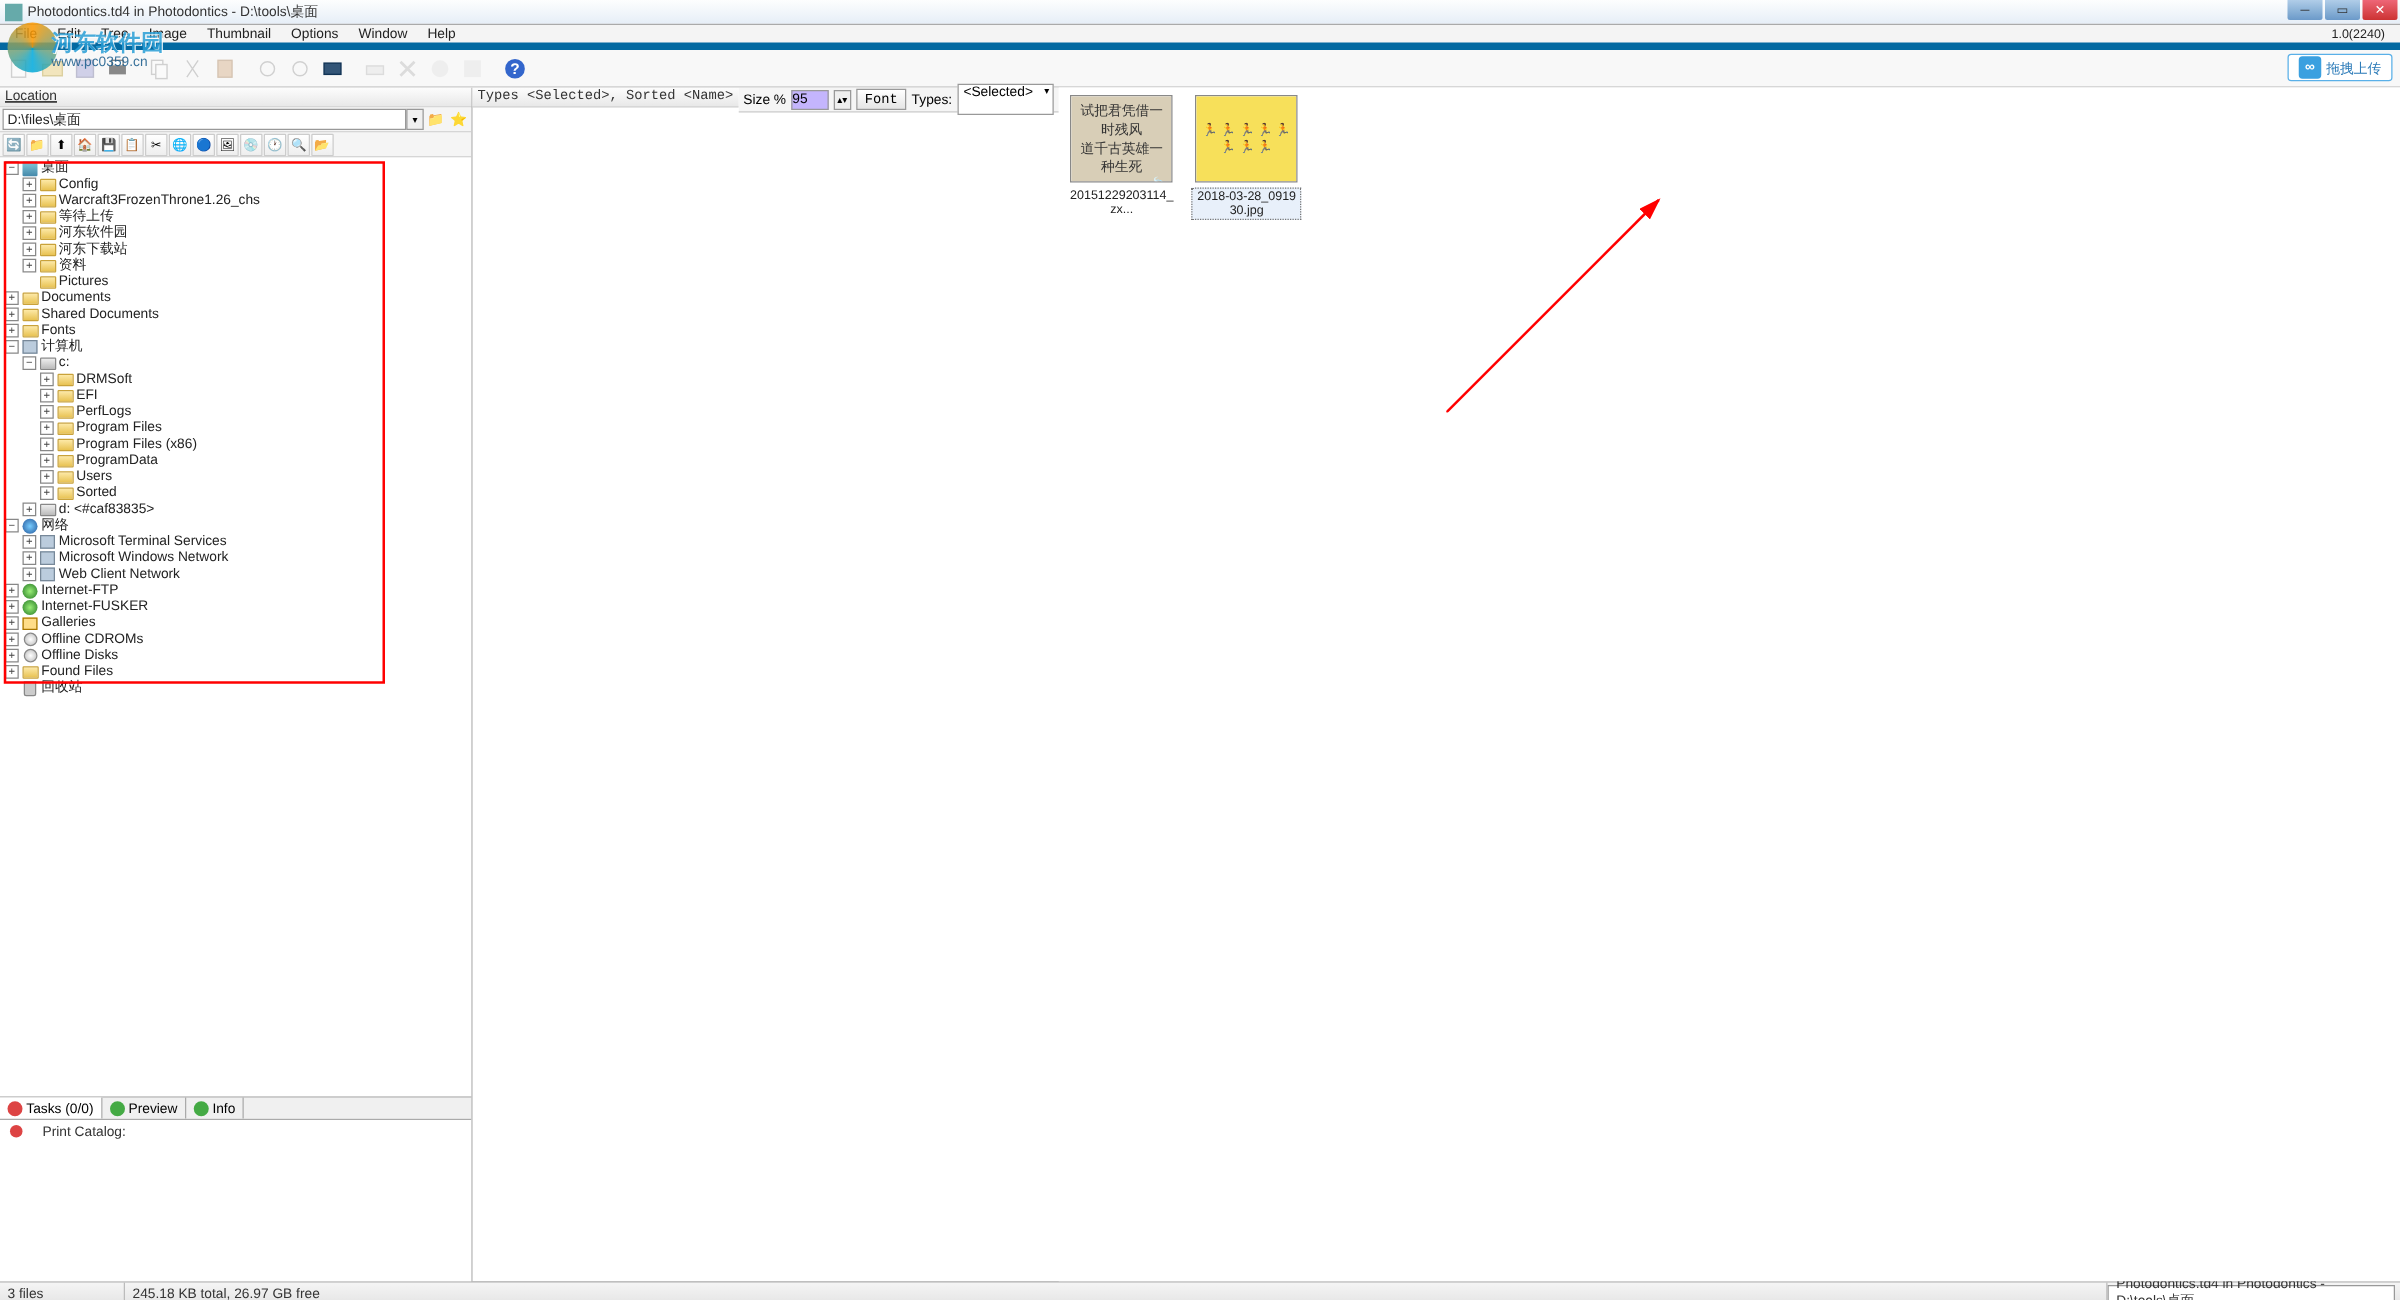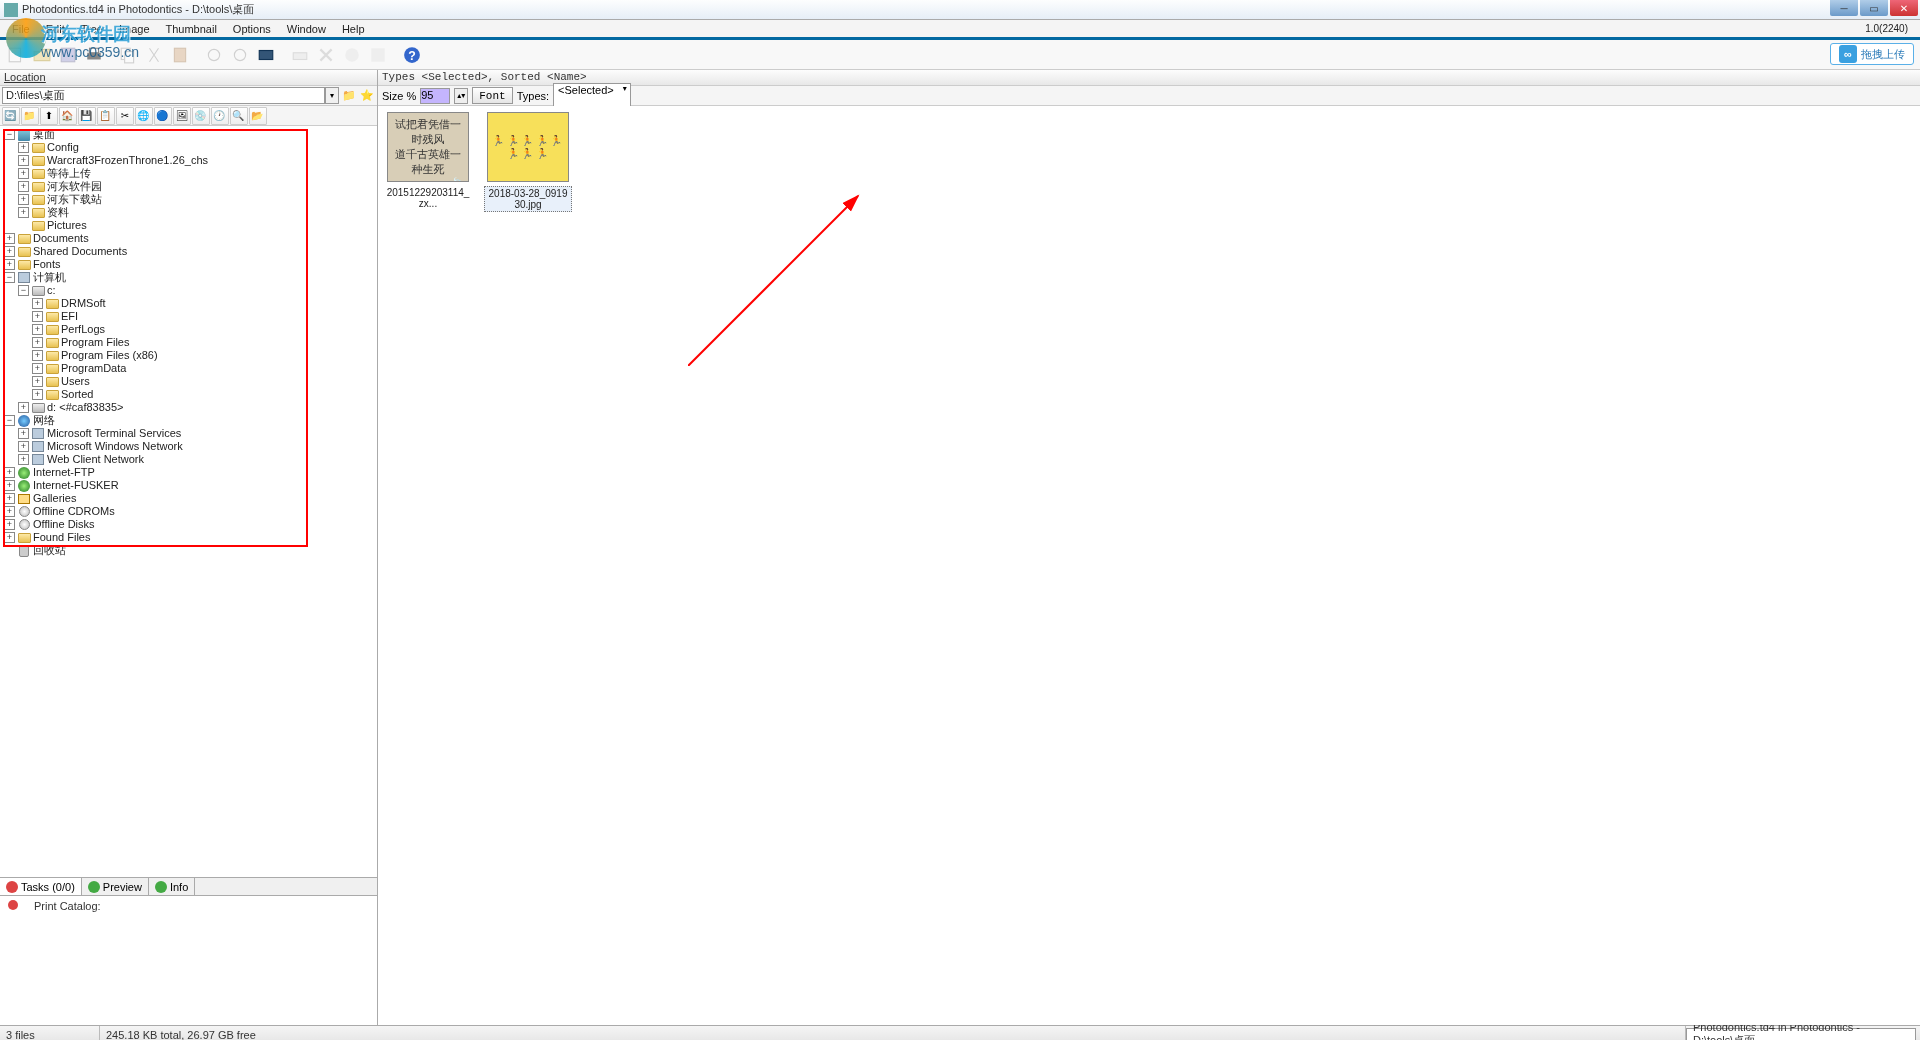--- a/index.html
+++ b/index.html
@@ -5,21 +5,21 @@
 * { margin: 0; padding: 0; box-sizing: border-box; font-family: "Microsoft YaHei", Tahoma, Arial, sans-serif; font-size: 11px; }
 body { background: #fff; overflow: hidden; user-select: none; }
 .titlebar { height: 20px; background: linear-gradient(#fdfefe, #e6eef7); display: flex; align-items: center; padding: 0 4px; border-bottom: 1px solid #aaa; position: relative; }
 .titlebar .app-icon { width: 14px; height: 14px; background: #6aa; margin-right: 4px; }
 .titlebar .title-text { color: #333; }
 .win-controls { position: absolute; right: 2px; top: 0; display: flex; }
 .win-btn { width: 28px; height: 16px; margin-left: 2px; display: flex; align-items: center; justify-content: center; font-size: 10px; color: #fff; border-radius: 0 0 2px 2px; }
 .win-min { background: linear-gradient(#b0cde8,#6b9ac9); color:#333; }
 .win-max { background: linear-gradient(#b0cde8,#6b9ac9); color:#333; }
 .win-close { background: linear-gradient(#e67,#c33); }
-.menubar { height: 20px; background: #f4f4f4; display: flex; align-items: center; padding: 0 4px; border-bottom: 3px solid #0369a1; position:relative; }
+.menubar { height: 20px; background: #f4f4f4; display: flex; align-items: center; padding: 0 4px; border-bottom: 6px solid #0369a1; position:relative; }
 .menubar span { padding: 0 8px; cursor: default; color:#222; }
 .version-text { position:absolute; right:4px; color:#6a8; font-size:10px; }
 .toolbar { height: 30px; background: #f8f8f8; display: flex; align-items: center; padding: 2px 4px; border-bottom: 1px solid #ccc; gap:2px; position:relative; }
 .tbtn { width: 24px; height: 24px; display:inline-flex; align-items:center; justify-content:center; border-radius:2px; }
 .tbtn.disabled { opacity: 0.35; }
 .tbtn svg { width:18px; height:18px; }
 .tb-sep { width:6px; }
 .upload-btn { position:absolute; right:6px; top:3px; height:22px; background:#fff; border:1px solid #5ab0e8; border-radius:3px; display:flex; align-items:center; padding:0 8px; color:#2a7ab8; cursor:pointer; }
 .upload-btn .upl-icon { width:18px; height:18px; background:#3aa0e0; border-radius:3px; margin-right:4px; display:flex; align-items:center; justify-content:center; color:#fff; font-weight:bold; }
 .main-area { display:flex; height: calc(100vh - 85px); }
@@ -49,42 +49,42 @@
 .gal-ico { width:12px; height:10px; background:#fd8; border:1px solid #a70; }
 .cd-ico { width:11px; height:11px; background:radial-gradient(circle,#fff,#bbb); border-radius:50%; border:1px solid #888; }
 .trash-ico { width:10px; height:12px; background:#ccc; border:1px solid #888; border-radius:0 0 2px 2px; }
 .bottom-tabs { height:18px; display:flex; border-top:1px solid #aaa; background:#f0f0f0; }
 .btab { padding:2px 6px; border-right:1px solid #aaa; display:flex; align-items:center; gap:3px; cursor:default; }
 .btab.active { background:#fff; }
 .btab .bi { width:12px; height:12px; border-radius:50%; }
 .task-area { height:130px; border-top:1px solid #aaa; background:#fff; overflow:auto; padding:4px 8px; }
 .task-line { display:flex; align-items:flex-start; gap:16px; color:#333; }
 .task-line .ti { width:10px; height:10px; background:#d44; border-radius:50%; display:inline-block; }
-.right-panel { flex:1; display:flex; flex-direction:column; }
+.right-panel { flex:1; display:flex; flex-direction:row; }
 .rp-header { height:16px; background:linear-gradient(#fdfdfd,#e8e8e8); border-bottom:1px solid #ccc; padding:1px 4px; color:#333; font-family: "Courier New", monospace; }
 .rp-bar { height:20px; display:flex; align-items:center; padding:2px 4px; border-bottom:1px solid #ccc; background:#f5f5f5; gap:4px; font-family:"Courier New",monospace; }
 .rp-bar .num { width:30px; height:16px; border:1px solid #999; background:#c4b5fd; text-align:left; }
 .rp-bar .dd { width:14px; height:16px; border:1px solid #999; background:#eee; display:flex; align-items:center; justify-content:center; font-size:8px; }
 .rp-bar button { height:17px; padding:0 6px; border:1px solid #999; background:linear-gradient(#fff,#e5e5e5); font-family:"Courier New",monospace; }
 .rp-bar .sel { height:25px; border:1px solid #999; background:#fff; padding:0 16px 0 4px; position:relative; }
 .rp-bar .sel::after { content:"▾"; position:absolute; right:3px; font-size:8px; }
 .thumbs { flex:1; background:#fff; padding:6px; position:relative; display:flex; align-items:flex-start; gap:12px; }
 .thumb { width:88px; text-align:center; }
 .th-img { width:82px; height:70px; border:1px solid #888; margin:0 auto 4px; background:#eee; display:flex; align-items:center; justify-content:center; overflow:hidden; }
 .th-name { font-size:10px; color:#222; word-break:break-all; padding:1px 2px; }
 .th-name.sel { border:1px dotted #777; background:#e8f0fa; }
 .arrow { position:absolute; left:310px; top:80px; width:200px; height:180px; pointer-events:none; }
 .statusbar { height:18px; background:linear-gradient(#f5f5f5,#e5e5e5); border-top:1px solid #aaa; display:flex; align-items:center; font-size:10px; color:#333; }
 .sb-cell { padding:0 6px; border-right:1px solid #bbb; height:100%; display:flex; align-items:center; }
 .sb-cell.wide { flex:1; }
 .sb-cell.sunken { border:1px solid #999; background:#fff; height:13px; margin:1px 4px 1px 0; }
 .watermark { position:absolute; left:6px; top:18px; width:155px; height:44px; pointer-events:none; opacity:0.85; }
 .wm-ico { width:40px; height:40px; border-radius:50%; background:conic-gradient(#f90,#0ad,#f90); position:absolute; left:0; top:0; }
 .wm-txt { position:absolute; left:35px; top:4px; font-size:18px; font-weight:bold; color:#2a9fd6; text-shadow:1px 1px #fff; font-family:Arial; }
-.wm-url { position:absolute; left:35px; top:26px; font-size:14px; color:#165a8a; font-family:Arial; }
+.wm-url { position:absolute; left:35px; top:26px; font-size:11px; color:#165a8a; font-family:Arial; }
 </style>
 </head>
 <body>
 
 <div class="titlebar">
   <div class="app-icon"></div>
   <div class="title-text">Photodontics.td4 in Photodontics - D:\tools\桌面</div>
   <div class="win-controls">
     <div class="win-btn win-min">─</div>
     <div class="win-btn win-max">▭</div>

